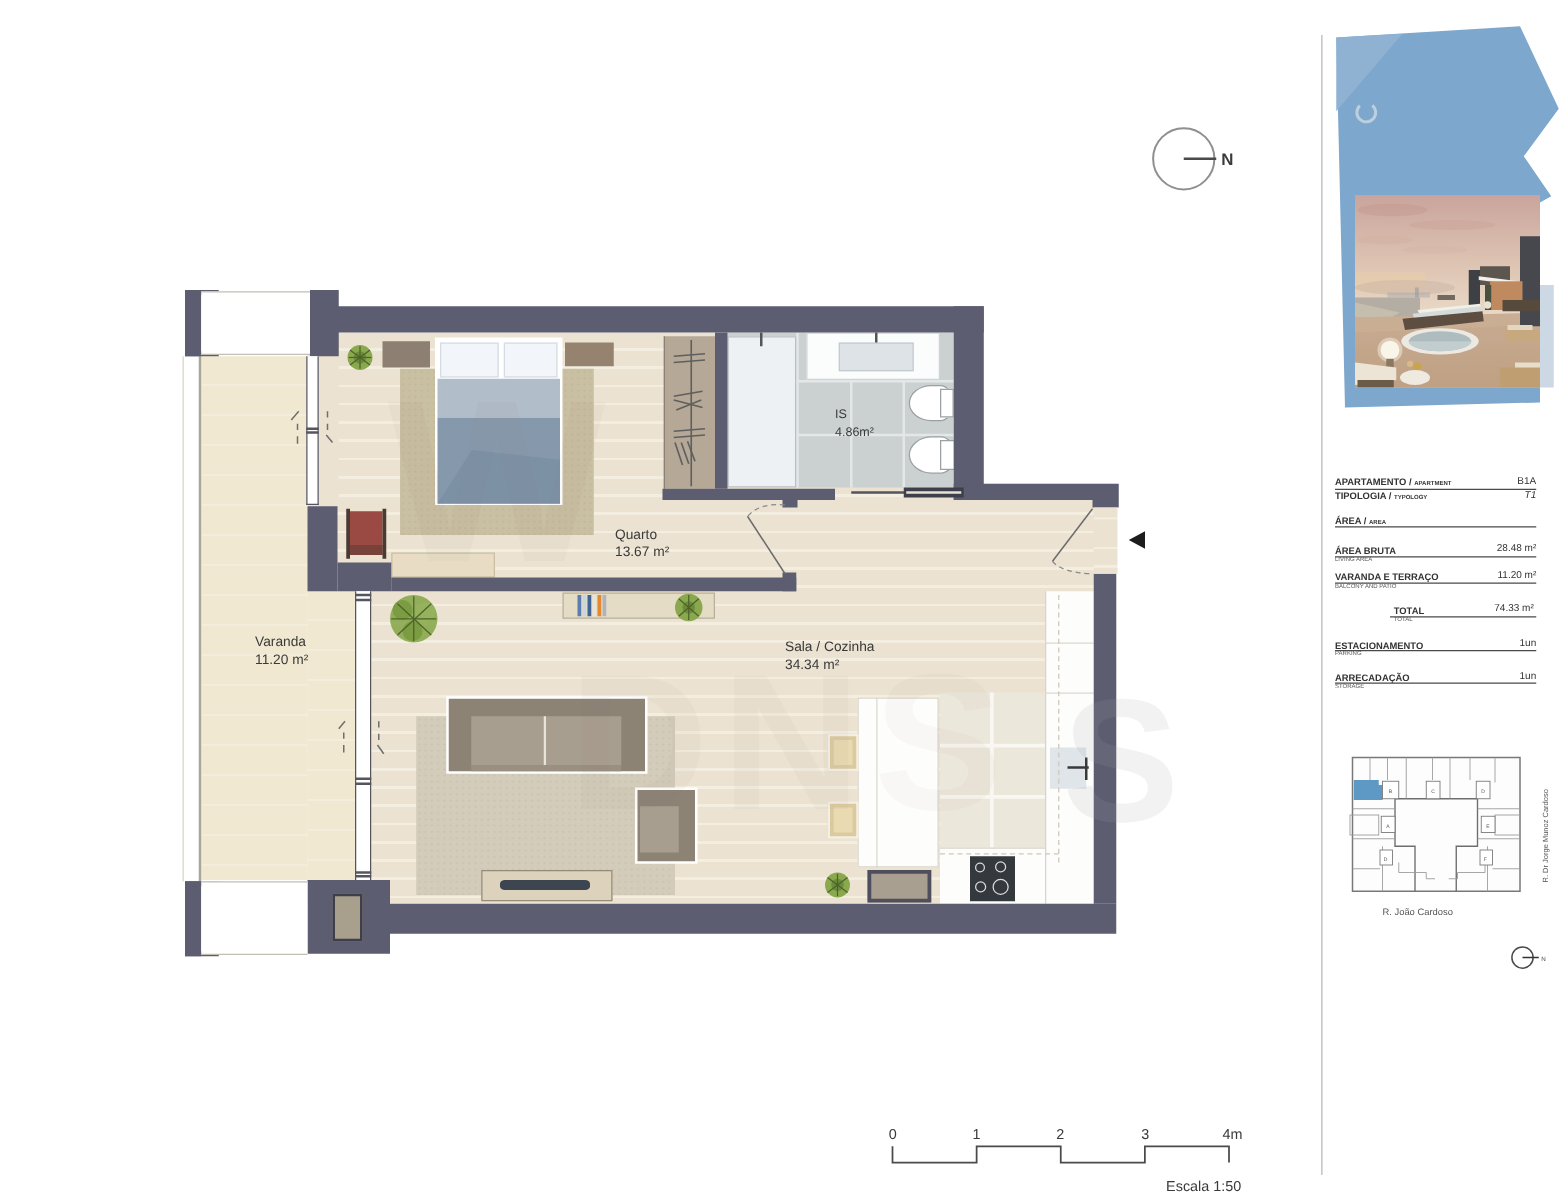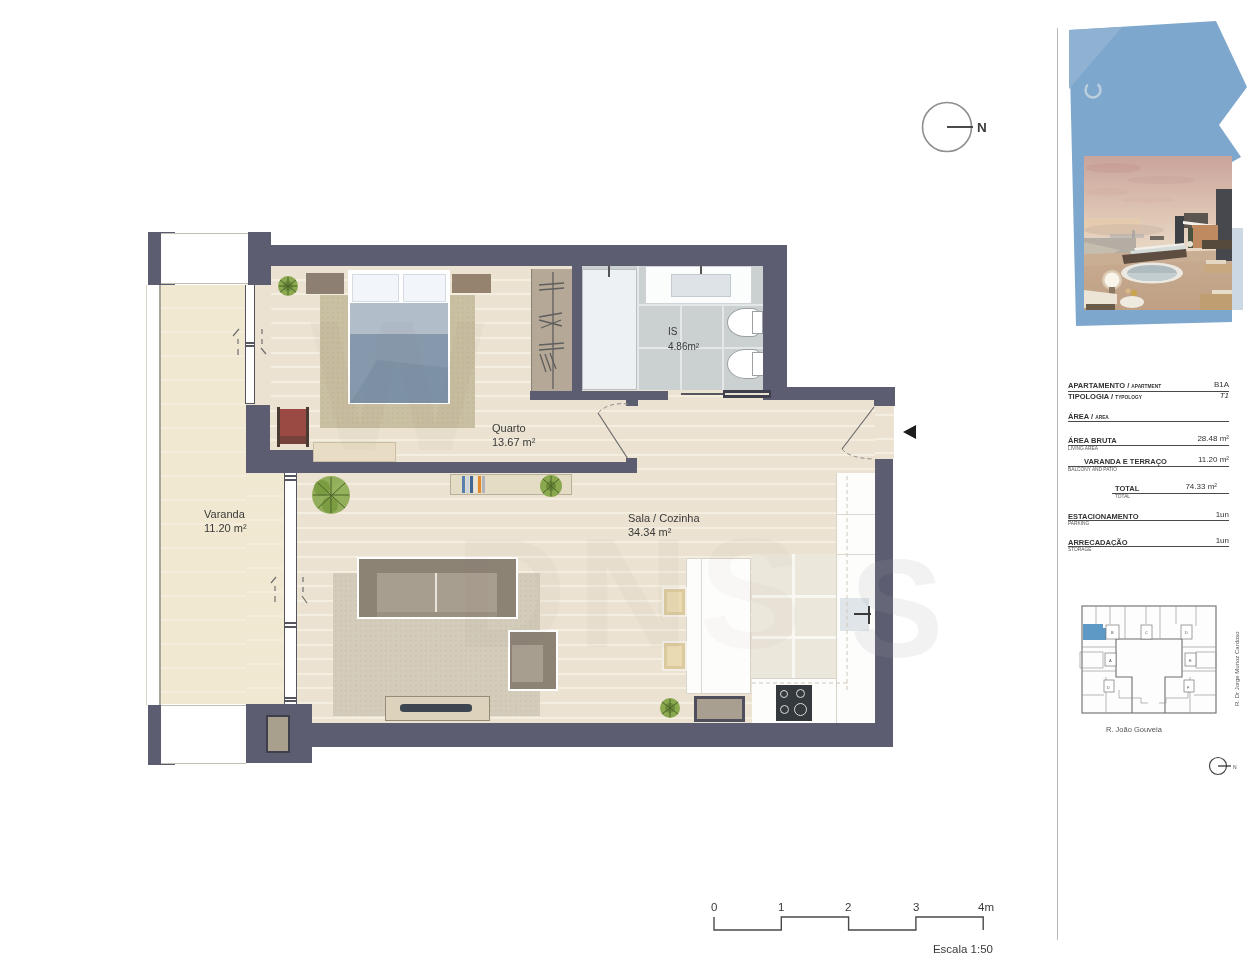--- a/index.html
+++ b/index.html
@@ -415,27 +415,27 @@
   <div class="abs" style="right:0;top:15px;font-size:8px;font-style:italic;">T1</div>
 
   <div class="abs" style="left:0;top:36px;font-size:7.5px;font-weight:bold;">ÁREA / <span style="font-size:4.8px;">AREA</span></div>
   <div class="abs" style="left:0;top:45px;width:161px;height:1px;background:#4a4a4a;"></div>
 
   <div class="abs" style="left:0;top:60px;font-size:7.5px;font-weight:bold;">ÁREA BRUTA</div>
   <div class="abs" style="right:0;top:58px;font-size:8px;">28.48 m²</div>
   <div class="abs" style="left:0;top:68.5px;width:161px;height:1px;background:#4a4a4a;"></div>
   <div class="abs" style="left:0;top:70px;font-size:4.8px;color:#555;">LIVING AREA</div>
 
-  <div class="abs" style="left:0;top:81px;font-size:7.5px;font-weight:bold;margin-left:16px;">VARANDA E TERRAÇO</div>
+  <div class="abs" style="left:0;top:81px;font-size:7.5px;font-weight:bold;">VARANDA E TERRAÇO</div>
   <div class="abs" style="right:0;top:79px;font-size:8px;">11.20 m²</div>
   <div class="abs" style="left:0;top:89.5px;width:161px;height:1px;background:#4a4a4a;"></div>
   <div class="abs" style="left:0;top:91px;font-size:4.8px;color:#555;">BALCONY AND PATIO</div>
 
   <div class="abs" style="left:47px;top:108px;font-size:7.5px;font-weight:bold;">TOTAL</div>
-  <div class="abs" style="right:12px;top:106px;font-size:8px;">74.33 m²</div>
+  <div class="abs" style="right:2px;top:106px;font-size:8px;">74.33 m²</div>
   <div class="abs" style="left:44px;top:116.5px;width:117px;height:1px;background:#4a4a4a;"></div>
   <div class="abs" style="left:47px;top:118px;font-size:4.8px;color:#555;">TOTAL</div>
 
   <div class="abs" style="left:0;top:136px;font-size:7.5px;font-weight:bold;">ESTACIONAMENTO</div>
   <div class="abs" style="right:0;top:134px;font-size:8px;">1un</div>
   <div class="abs" style="left:0;top:143.5px;width:161px;height:1px;background:#4a4a4a;"></div>
   <div class="abs" style="left:0;top:145px;font-size:4.8px;color:#555;">PARKING</div>
 
   <div class="abs" style="left:0;top:162px;font-size:7.5px;font-weight:bold;">ARRECADAÇÃO</div>
   <div class="abs" style="right:0;top:160px;font-size:8px;">1un</div>
@@ -486,21 +486,21 @@
       <rect x="1185" y="653" width="11" height="13" fill="#fff" stroke="#777" stroke-width="0.7"></rect>
         <text x="1189" y="662">E</text>
       <rect x="1104" y="680" width="10" height="12" fill="#fff" stroke="#777" stroke-width="0.7"></rect>
         <text x="1107" y="689">D</text>
       <rect x="1184" y="680" width="10" height="12" fill="#fff" stroke="#777" stroke-width="0.7"></rect>
         <text x="1187" y="689">F</text>
     </g>
   </g>
 </svg>
 
-<div class="abs" style="left:1106px;top:725px;font-size:7.5px;color:#555;">R. João Gouveia</div>
+<div class="abs" style="left:1106px;top:725px;font-size:7.5px;color:#555;">R. João Cardoso</div>
 
 <div class="abs" style="left:1234px;top:706px;transform-origin:0 0;transform:rotate(-90deg);font-size:6px;color:#555;white-space:nowrap;">R. Dr Jorge Munoz Cardoso</div>
 
 <svg class="abs" style="left:1205px;top:752px;" width="40" height="28" viewBox="0 0 40 28">
   <circle cx="13" cy="14" r="8.5" fill="none" stroke="#4a4a4a" stroke-width="1.2"></circle>
   <line x1="13" y1="14" x2="26" y2="14" stroke="#333" stroke-width="1.3"></line>
   <text x="28" y="17" font-size="5" fill="#444" font-family="Liberation Sans">N</text>
 </svg>
 
 <div class="abs" style="left:310px;top:280px;font-size:185px;font-weight:bold;color:rgba(120,112,95,0.04);font-family:'Liberation Sans',sans-serif;">W</div>

